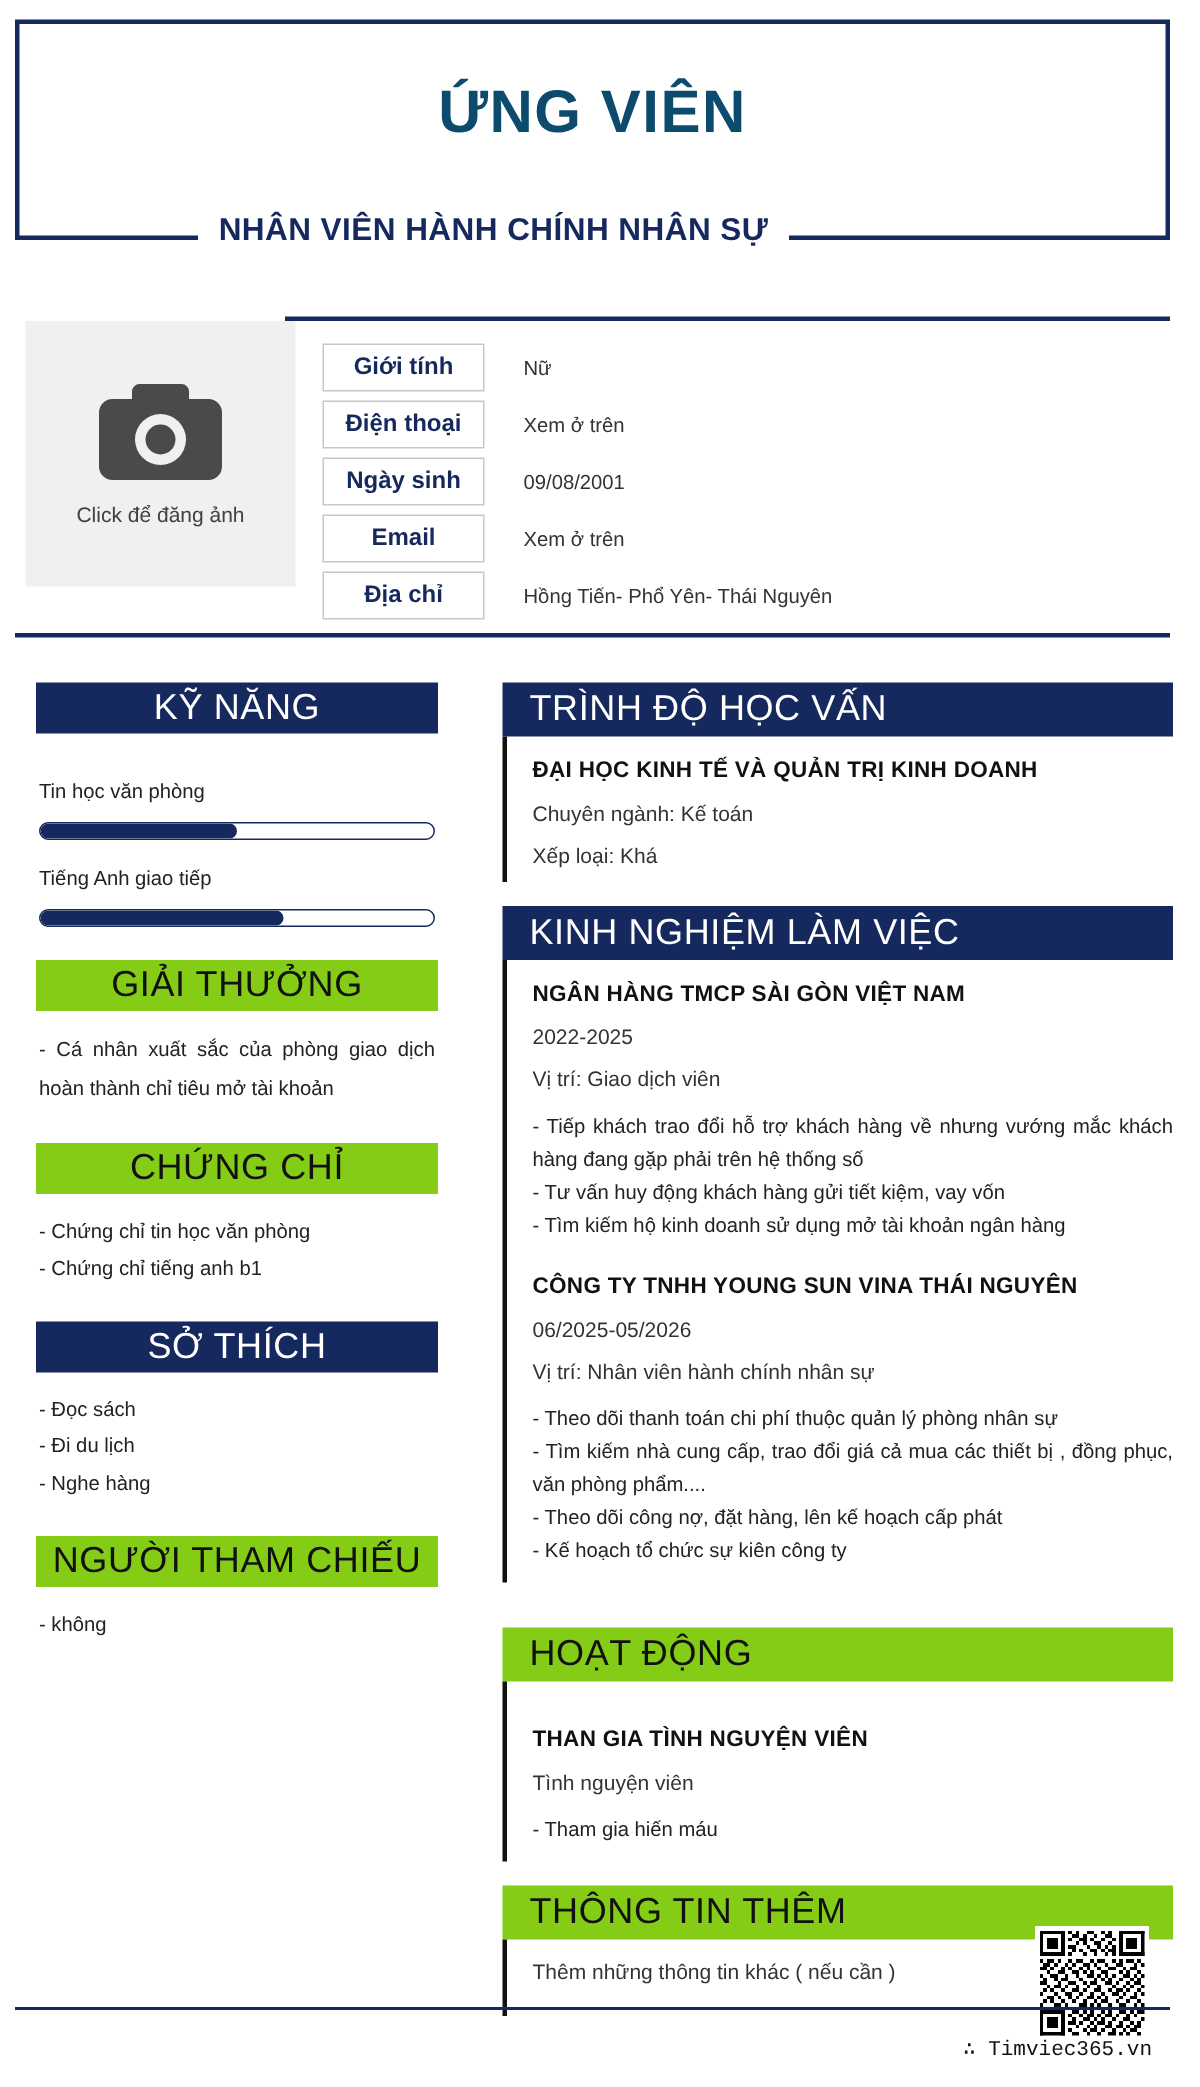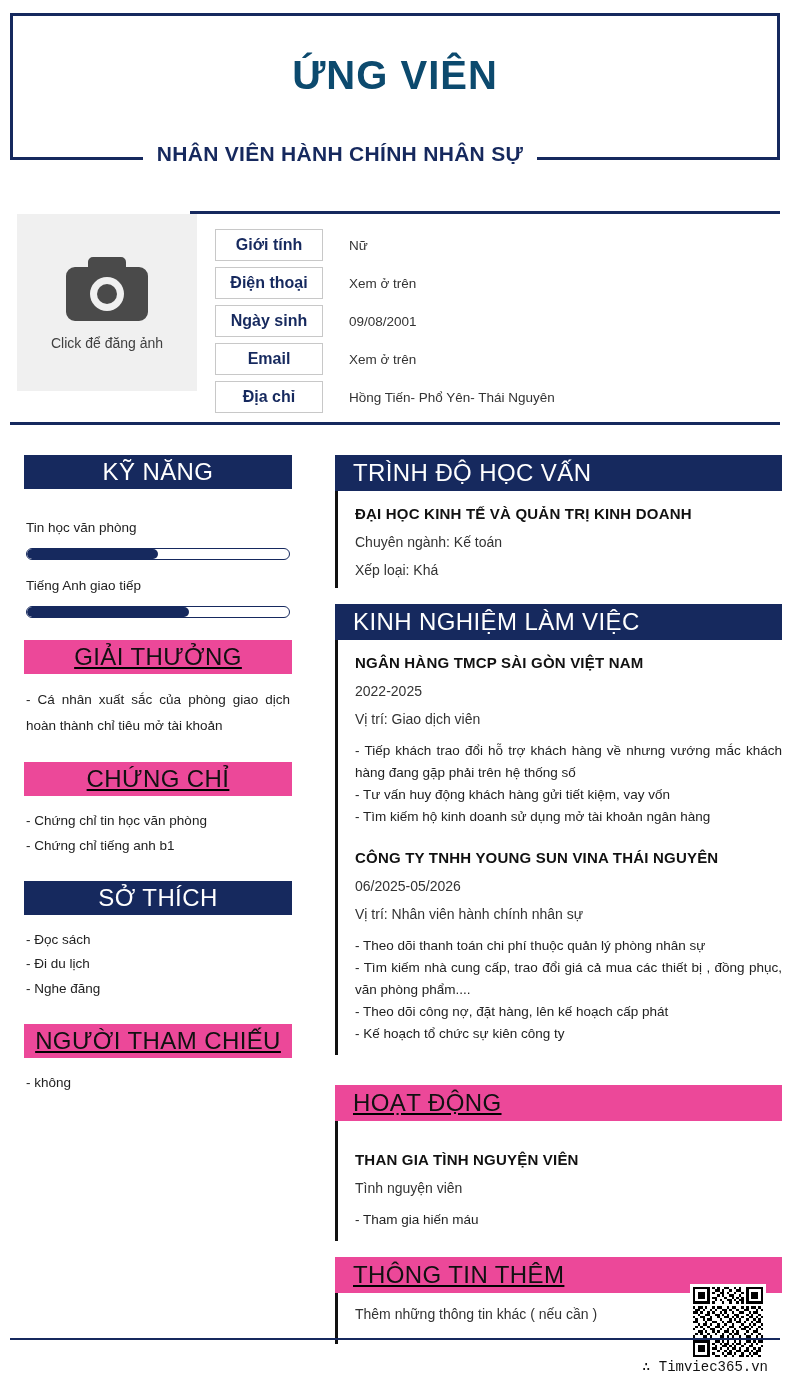--- a/index.html
+++ b/index.html
@@ -37,21 +37,21 @@
     width: 770px;
     text-align: center;
     font-size: 40px;
     font-weight: bold;
     color: #0c4a6e;
     letter-spacing: 1px;
     line-height: 1;
   }
   .header-subtitle-wrap {
     position: absolute;
-    left: 16px;
+    left: 5px;
     top: 143px;
     width: 648px;
     text-align: center;
     line-height: 1;
   }
   .header-subtitle {
     display: inline-block;
     background: #ffffff;
     padding: 0 14px;
     font-size: 21px;
@@ -137,21 +137,21 @@
     width: 447px;
   }
 
   .bar-head {
     height: 34px;
     display: flex;
     align-items: center;
     box-sizing: border-box;
   }
   .bar-head.navy { background: #16295e; }
-  .bar-head.gray { background: #ec4899; text-decoration: underline; }
+  .bar-head.gray { background: #84cc16; }
   .bar-head.navy .bar-head-text { color: #ffffff; }
   .bar-head.gray .bar-head-text { color: #111111; }
   .bar-head-text {
     font-size: 24px;
     letter-spacing: 0.4px;
     width: 100%;
   }
   .col-left .bar-head-text { text-align: center; }
   .col-right .bar-head-text { text-align: left; padding-left: 18px; }
   .col-right .bar-head { height: 36px; }
@@ -338,21 +338,21 @@
       </div>
     </div>
 
     <div class="left-block">
       <div class="bar-head navy">
         <span class="bar-head-text">SỞ THÍCH</span>
       </div>
       <div class="left-body">
         <div>- Đọc sách</div>
         <div>- Đi du lịch</div>
-        <div>- Nghe đăng</div>
+        <div>- Nghe hàng</div>
       </div>
     </div>
 
     <div class="left-block">
       <div class="bar-head gray">
         <span class="bar-head-text">NGƯỜI THAM CHIẾU</span>
       </div>
       <div class="left-body">
         <div>- không</div>
       </div>

